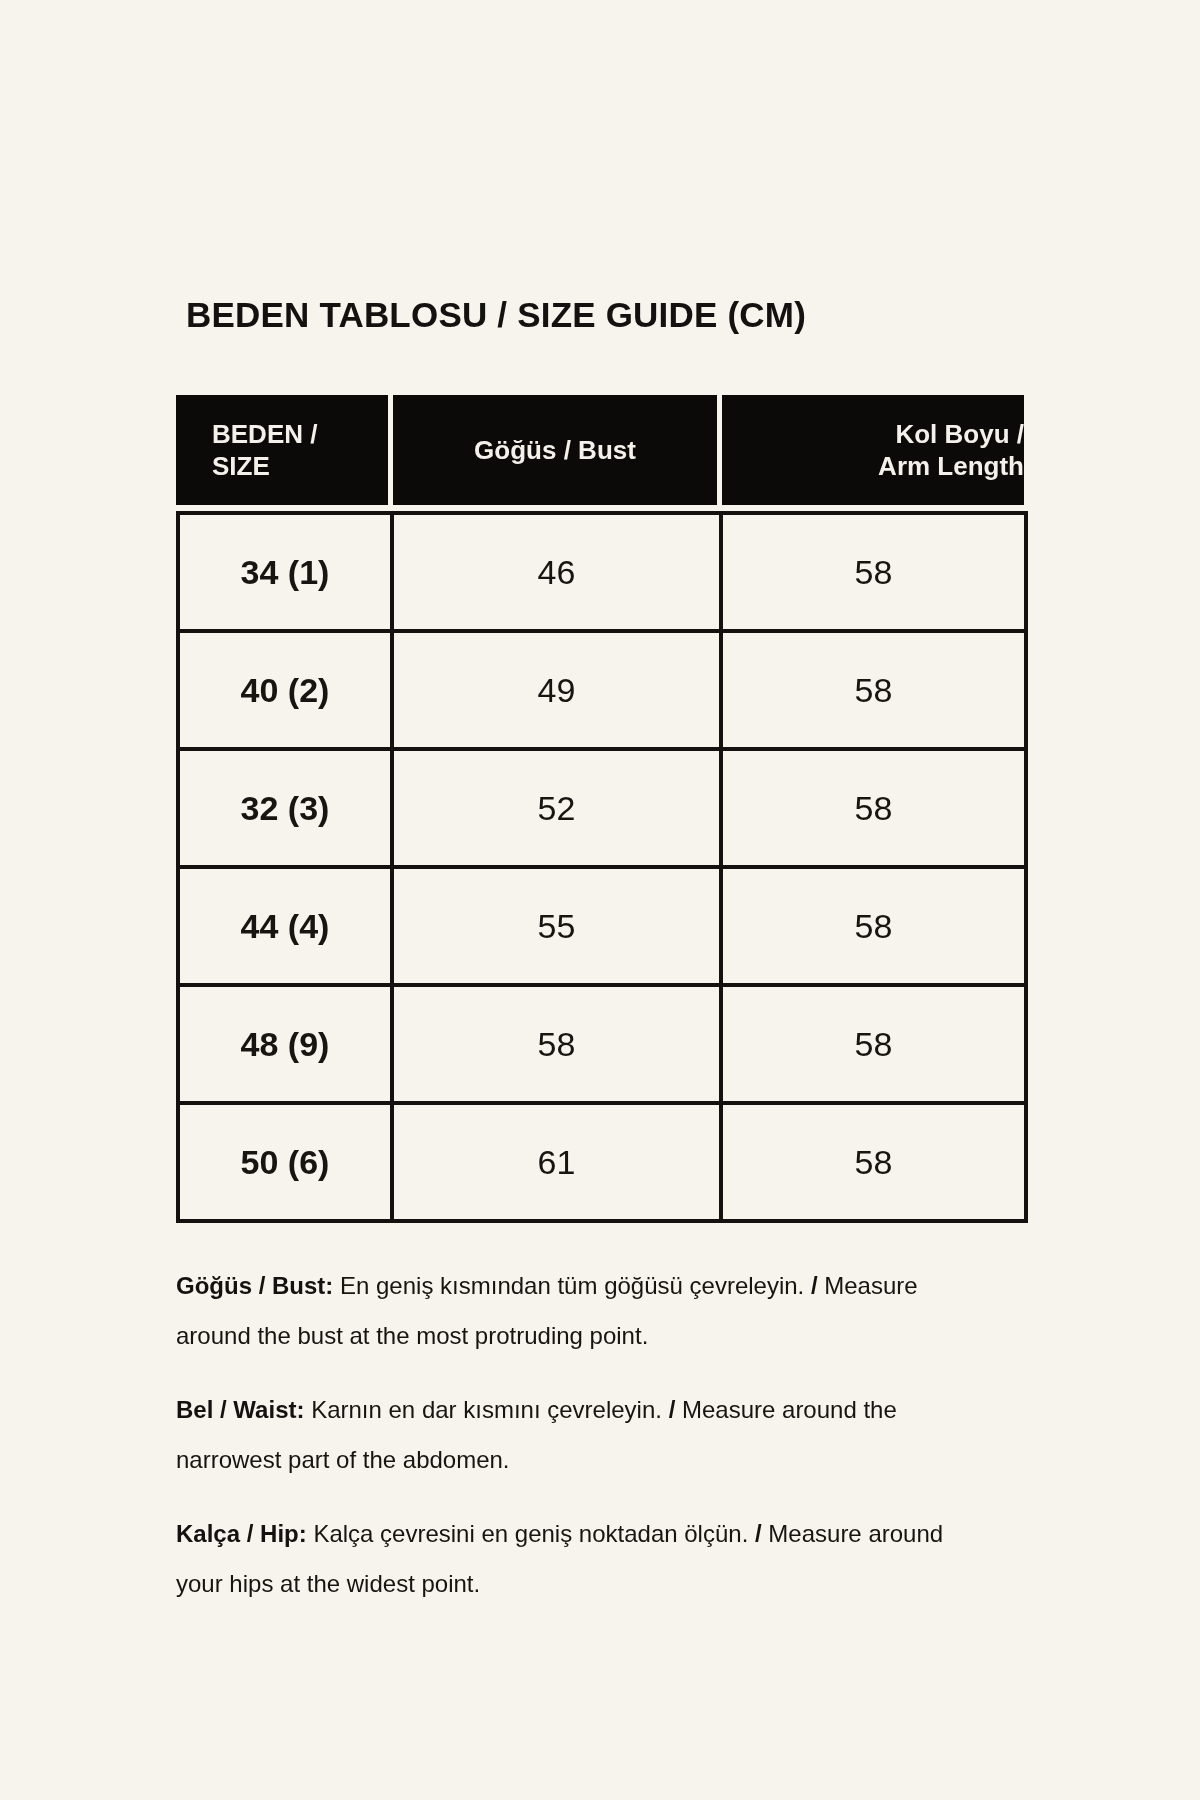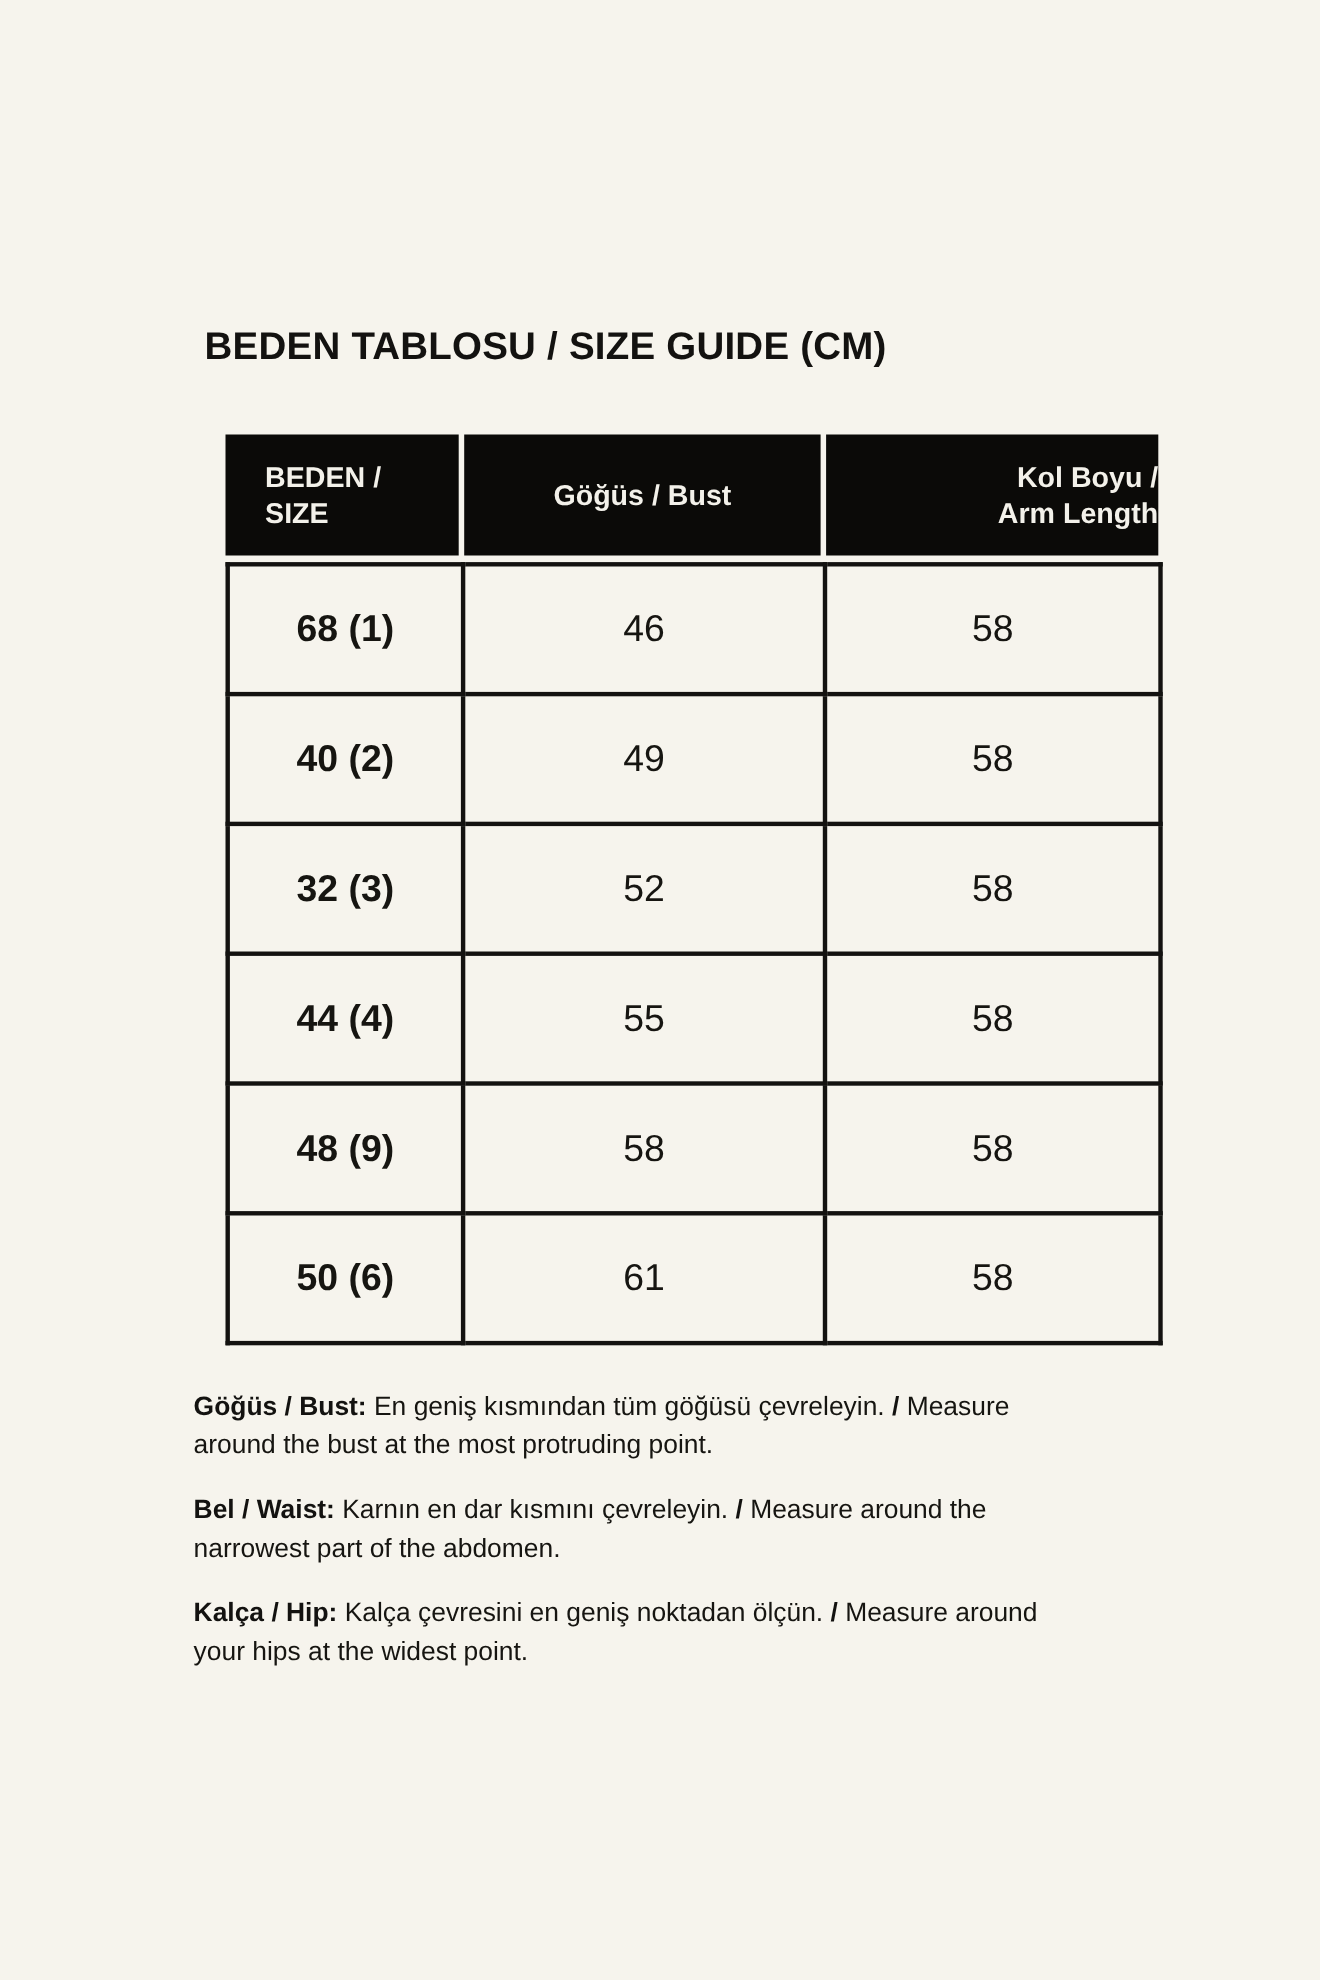--- a/index.html
+++ b/index.html
@@ -25,21 +25,20 @@
     font-weight: 700;
     letter-spacing: 0.2px;
     color: #131210;
     white-space: nowrap;
   }
   .size-table {
     position: absolute;
     left: 176px;
     top: 395px;
     width: 848px;
-    margin-left: 29px;
   }
   .thead {
     display: flex;
     gap: 5px;
   }
   .th {
     background: #0B0A08;
     color: #F3F1EA;
     height: 110px;
     box-sizing: border-box;
@@ -72,21 +71,21 @@
     color: #161511;
     padding: 0;
   }
   table.tbody td.size-cell { font-weight: 700; }
   .notes {
     position: absolute;
     left: 176px;
     top: 1261px;
     width: 780px;
     font-size: 24px;
-    line-height: 35px;
+    line-height: 50px;
     color: #161511;
   }
   .note { margin: 0 0 24px 0; }
   .note b { font-weight: 700; color: #131210; }
 </style>
 </head>
 <body>
 
 <h1 class="page-title">BEDEN TABLOSU / SIZE GUIDE (CM)</h1>
 
@@ -106,21 +105,21 @@
   </div>
 
   <table class="tbody">
     <colgroup>
         <col class="w-size">
         <col class="w-bust">
         <col class="w-arm">
       </colgroup>
     <tbody>
       <tr>
-        <td class="size-cell">68 (1)</td>
+        <td class="size-cell">34 (1)</td>
         <td class="bust-cell">46</td>
         <td class="arm-cell">58</td>
       </tr>
       <tr>
         <td class="size-cell">40 (2)</td>
         <td class="bust-cell">49</td>
         <td class="arm-cell">58</td>
       </tr>
       <tr>
         <td class="size-cell">32 (3)</td>

